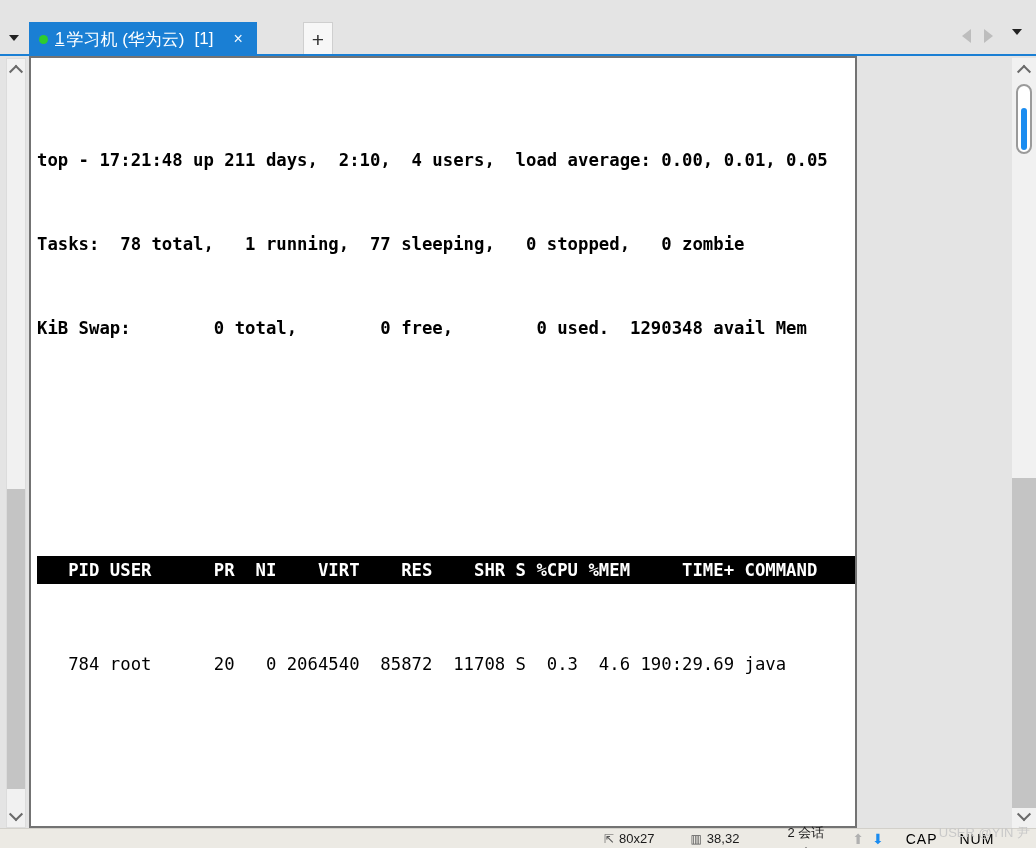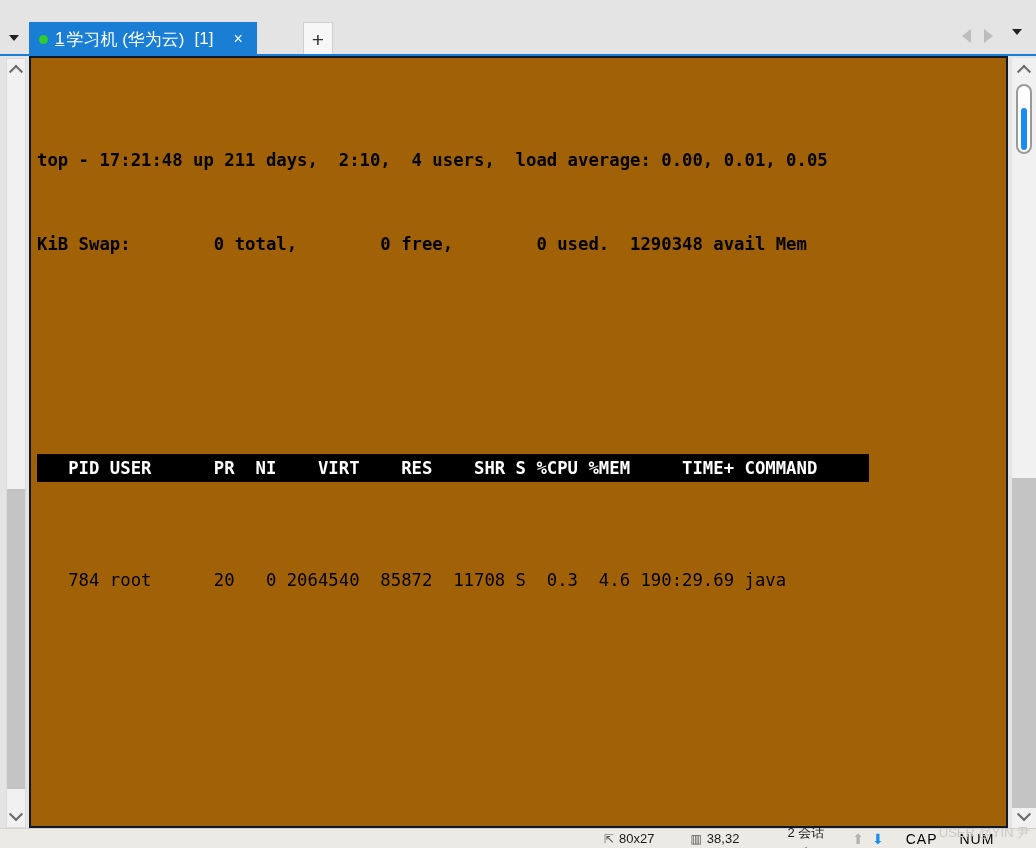--- a/index.html
+++ b/index.html
@@ -176,23 +176,23 @@
     left: 3px; top: 22px;
     width: 6px; height: 42px;
     border-radius: 3px;
     background: #1a8cf0;
   }
 
   
   .terminal {
     position: absolute;
     left: 29px; top: 56px;
-    width: 979px; height: 772px;
-    background: #a16207;
-    border: 2px solid #0f172a;
+    width: 828px; height: 772px;
+    background: #ffffff;
+    border: 2px solid #737373;
     box-sizing: border-box;
     overflow: hidden;
   }
   .term-inner {
     position: absolute;
     left: 6px; top: 4px;
     right: 0; bottom: 0;
     font-family: "DejaVu Sans Mono", "Liberation Mono", monospace;
     font-size: 17.3px;
     line-height: 28px;
@@ -200,20 +200,21 @@
     white-space: pre;
     letter-spacing: 0px;
   }
   .term-line { height: 28px; }
   .bold { font-weight: bold; }
   .hdr-row {
     background: #000000;
     color: #ffffff;
     display: inline-block;
     padding-right: 0;
+    margin-top: 18px;
   }
   .blank-line { height: 28px; }
 
   
   .statusbar {
     position: absolute;
     left: 0; bottom: 0;
     width: 1036px; height: 20px;
     background: #eceae4;
     border-top: 1px solid #d2d0ca;
@@ -302,20 +303,21 @@
     <div class="ls-thumb"></div>
     <div class="ls-btn down">
       <span class="chev dn"></span>
     </div>
   </div>
 
   <div class="terminal">
     <div class="term-inner">
 
       <div class="term-line bold">top - 17:21:48 up 211 days,  2:10,  4 users,  load average: 0.00, 0.01, 0.05</div>
+      <div class="term-line bold">Tasks:  78 total,   1 running,  77 sleeping,   0 stopped,   0 zombie</div>
       <div class="term-line bold">KiB Swap:        0 total,        0 free,        0 used.  1290348 avail Mem</div>
 
       <div class="blank-line"></div>
 
       <div class="term-line"><span class="hdr-row bold">   PID USER      PR  NI    VIRT    RES    SHR S %CPU %MEM     TIME+ COMMAND     </span></div>
 
       <div class="term-line">   784 root      20   0 2064540  85872  11708 S  0.3  4.6 190:29.69 java</div>
       
       
       

